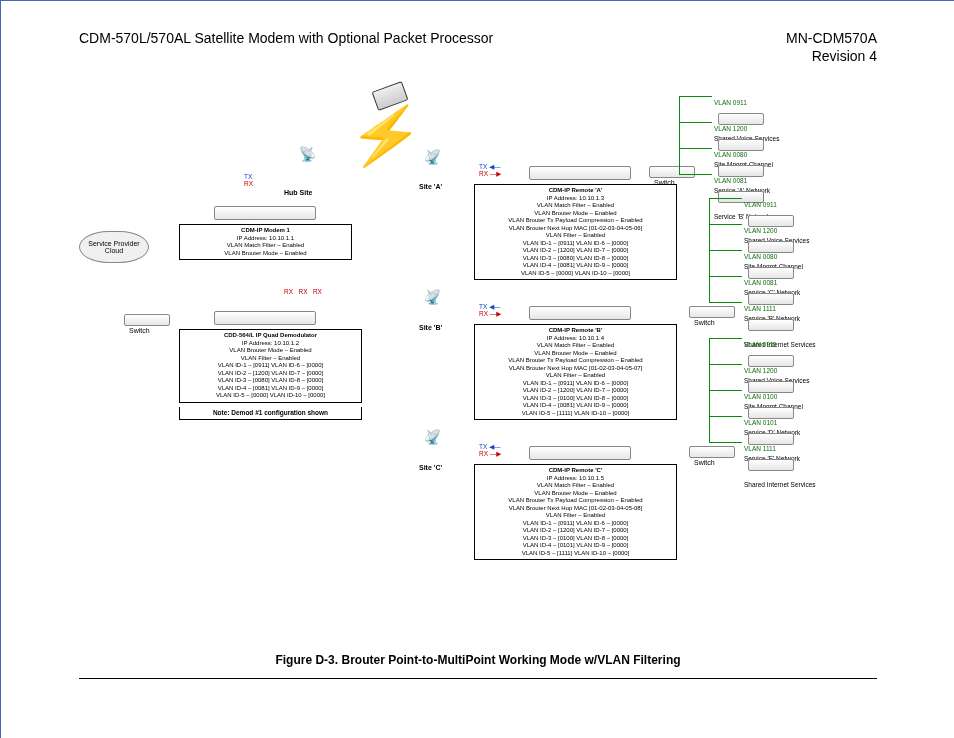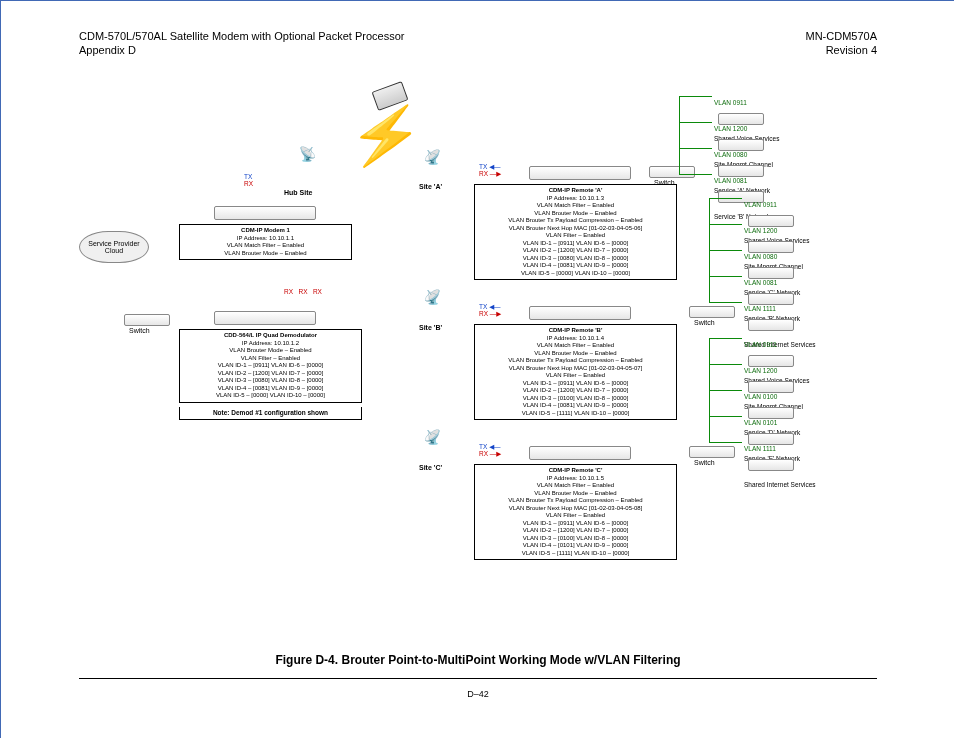--- a/index.html
+++ b/index.html
@@ -1,17 +1,17 @@
 <!DOCTYPE html>
 <html><head>
 <meta charset="utf-8">
 <style>
   html,body{margin:0;padding:0;background:#fff;font-family:Arial,Helvetica,sans-serif;color:#000;}
   .page{position:relative;width:954px;height:738px;margin:auto;border:1px solid #4169b5;}
-  .hdr{position:absolute;top:28px;left:78px;right:78px;font-size:11px;line-height:1.3;}
+  .hdr{position:absolute;top:28px;left:78px;right:78px;font-size:14px;line-height:1.3;}
   .hdr .left{float:left;}
   .hdr .right{float:right;text-align:right;}
   .diagram{position:absolute;top:80px;left:78px;right:78px;bottom:130px;}
   .box{position:absolute;border:1px solid #000;background:#fff;font-size:6px;line-height:1.25;padding:2px 3px;text-align:center;}
   .box .ttl{font-weight:bold;}
   .note{font-weight:bold;font-size:6.5px;}
   .cloud{position:absolute;border:1px solid #888;background:#f0f0f0;border-radius:50%/60%;font-size:7px;text-align:center;padding:8px 6px;}
   .lbl{position:absolute;font-size:7px;font-weight:bold;white-space:nowrap;}
   .vl{position:absolute;font-size:6.5px;white-space:nowrap;color:#000;}
   .dev{position:absolute;background:linear-gradient(#fff,#e6e6e6);border:1px solid #888;border-radius:2px;font-size:6px;text-align:center;line-height:9px;color:#444;}
@@ -30,21 +30,20 @@
   .bolt{position:absolute;font-size:60px;color:#e6cf33;transform:rotate(5deg);}
 </style>
 </head>
 <body>
 
 <div class="page">
 
   <div class="hdr">
     <div class="left">
       <div>CDM-570L/570AL Satellite Modem with Optional Packet Processor</div>
-      <div>Appendix D</div>
     </div>
     <div class="right">
       <div>MN-CDM570A</div>
       <div>Revision 4</div>
     </div>
   </div>
 
   <div class="diagram">
 
     <div class="sat" style="top:5px;left:295px;"></div>
@@ -204,16 +203,15 @@
         <div style="position: absolute; top: 52px; left: 0px;"><span class="vl" style="position:static;color:#0b6b0b;">VLAN 0100</span><div class="dev short" style="position:relative;display:inline-block;margin:0 4px;vertical-align:middle"></div><span class="vl" style="position:static;">Service 'D' Network</span></div>
         <div class="line" style="top: 83px; left: -35px; width: 33px;"></div>
         <div style="position: absolute; top: 78px; left: 0px;"><span class="vl" style="position:static;color:#0b6b0b;">VLAN 0101</span><div class="dev short" style="position:relative;display:inline-block;margin:0 4px;vertical-align:middle"></div><span class="vl" style="position:static;">Service 'E' Network</span></div>
         <div class="line" style="top: 109px; left: -35px; width: 33px;"></div>
         <div style="position: absolute; top: 104px; left: 0px;"><span class="vl" style="position:static;color:#0b6b0b;">VLAN 1111</span><div class="dev short" style="position:relative;display:inline-block;margin:0 4px;vertical-align:middle"></div><span class="vl" style="position:static;">Shared Internet Services</span></div>
         <div class="vline" style="top: 5px; left: -35px; height: 104px;"></div>
       </div>
 
   </div>
 
-  <div class="cap">Figure D-4. Brouter Point-to-MultiPoint Working Mode w/VLAN Filtering</div>
+  <div class="cap">Figure D-3. Brouter Point-to-MultiPoint Working Mode w/VLAN Filtering</div>
   <div class="hr"></div>
-  <div class="pnum">D–42</div>
 </div>
 
 </body></html>

